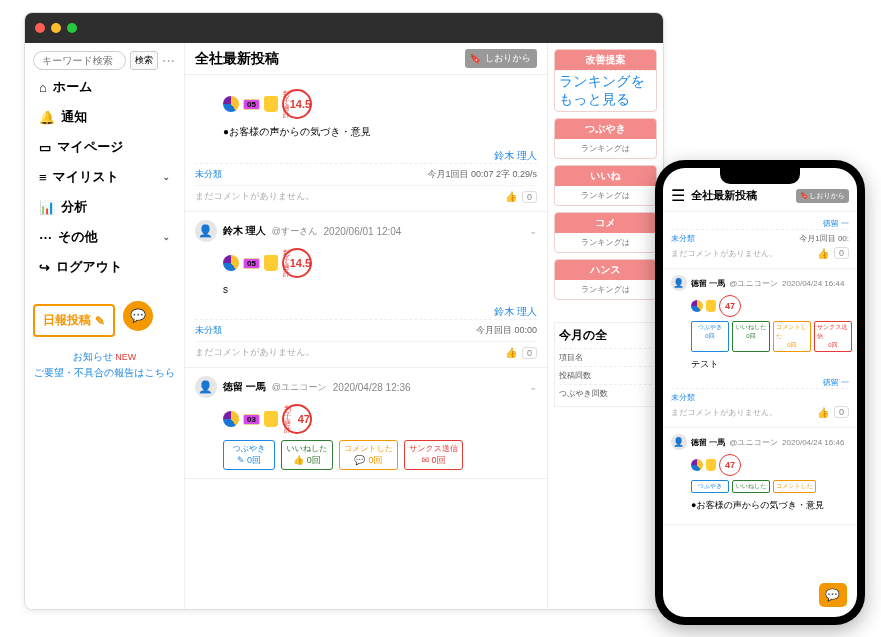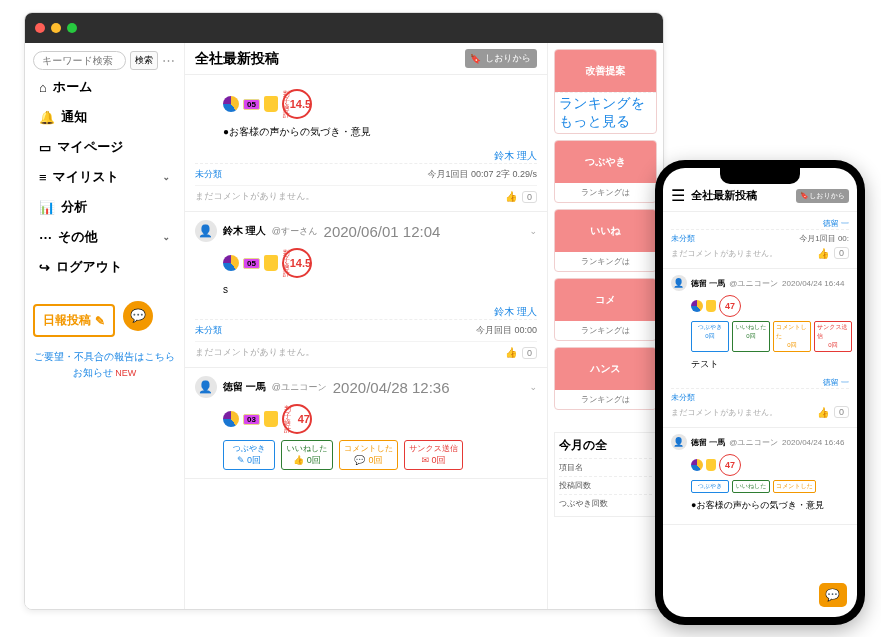--- a/index.html
+++ b/index.html
@@ -36,21 +36,21 @@
 .feed-head { display: flex; align-items: center; padding: 6px 10px; border-bottom: 1px solid #eee; }
 .feed-title { font-size: 14px; font-weight: bold; }
 .bookmark-btn { margin-left: auto; font-size: 9px; background: #999; color: #fff; padding: 3px 6px; border-radius: 3px; display: flex; align-items: center; gap: 3px; }
 .feed-scroll { flex: 1; overflow-y: auto; }
 
 .post { border-bottom: 1px solid #eee; padding: 8px 10px; font-size: 10px; }
 .post-header { display: flex; align-items: center; gap: 6px; }
 .avatar { width: 22px; height: 22px; border-radius: 50%; background: #e6e6e6; display: inline-flex; align-items: center; justify-content: center; color: #bbb; font-size: 12px; }
 .pname { font-weight: bold; font-size: 10px; }
 .phandle { color: #888; font-size: 9px; }
-.pdate { color: #888; font-size: 15px; }
+.pdate { color: #888; font-size: 10px; }
 .arrow-down { margin-left: auto; color: #aaa; font-size: 9px; }
 .badge-row { display: flex; align-items: center; gap: 4px; margin: 6px 0 6px 28px; }
 .mini-pie { width: 16px; height: 16px; border-radius: 50%; background: conic-gradient(#fbc02d 0 40%, #1976d2 40% 75%, #7b1fa2 75% 100%); }
 .num-badge { background: #d946ef; border: 1px solid #e6d98a; font-size: 8px; padding: 0 3px; border-radius: 2px; font-weight: bold; }
 .score-badge { width: 30px; height: 30px; border: 2px solid #e53935; border-radius: 50%; color: #e53935; display: flex; align-items: center; justify-content: center; font-size: 7px; line-height: 1; }
 .score-badge .num { font-size: 11px; font-weight: bold; }
 .shield { width: 14px; height: 16px; background: #ffcc33; border-radius: 2px 2px 4px 4px; position: relative; }
 .post-body { margin-left: 28px; font-size: 10px; margin-bottom: 10px; }
 .post-footer1 { display: flex; justify-content: space-between; border-top: 1px dashed #eee; padding-top: 4px; color: #1e88e5; font-size: 9px; }
 .post-footer1 .left { color: #1e88e5; }
@@ -61,21 +61,21 @@
 .like-cnt { border: 1px solid #ddd; border-radius: 3px; padding: 0 4px; font-size: 9px; }
 .post-author { text-align: right; color: #1e88e5; font-size: 10px; margin-top: 4px; }
 .tag-row { display: flex; gap: 6px; margin: 6px 0 0 28px; }
 .tag-box { border: 1px solid; border-radius: 3px; padding: 2px 4px; font-size: 8px; display: flex; flex-direction: column; align-items: center; min-width: 52px; }
 .tag-box .tl { font-size: 8px; }
 .tag-box .ic { font-size: 9px; }
 
 
 .rank-col { width: 115px; padding: 6px; display: flex; flex-direction: column; gap: 6px; overflow: hidden; }
 .rank-card { border: 1px solid #f0cfcf; border-radius: 4px; overflow: hidden; font-size: 9px; }
-.rank-head { background: #f48b8b; color: #fff; text-align: center; padding: 14px 0; font-weight: bold; font-size: 10px; }
+.rank-head { background: #f48b8b; color: #fff; text-align: center; padding: 3px 0; font-weight: bold; font-size: 10px; }
 .rank-body { padding: 4px; text-align: center; color: #777; font-size: 8px; }
 .rank-more { color: #1e88e5; font-size: 14px; text-align: left; padding: 2px 4px; border-top: 1px dashed #eee; }
 .month-box { border: 1px solid #eee; margin-top: 16px; padding: 4px; font-size: 9px; }
 .month-title { font-weight: bold; font-size: 12px; margin-bottom: 4px; }
 .month-row { border-top: 1px dashed #eee; padding: 3px 0; color: #555; font-size: 8px; }
 
 
 .phone {
   position: absolute; right: 16px; top: 160px; width: 210px; height: 465px;
   background: #000; border-radius: 30px; padding: 8px; box-shadow: 0 6px 20px rgba(0,0,0,0.3);
@@ -154,22 +154,22 @@
       <div style="display:flex;align-items:center;margin-top:10px;">
         <button class="post-btn">
             <span>日報投稿</span>
             <span>✎</span>
           </button>
         <span class="chat-fab">
             <span>💬</span>
           </span>
       </div>
       <div class="side-links">
+        <div><span>お知らせ</span><span class="new">NEW</span></div>
         <div>ご要望・不具合の報告はこちら</div>
-        <div><span>お知らせ</span><span class="new">NEW</span></div>
       </div>
     </div>
 
     <div class="main">
       <div class="feed-col">
         <div class="feed-head">
           <span class="feed-title">全社最新投稿</span>
           <span class="bookmark-btn">
               <span>🔖</span>
               <span>しおりから</span>

